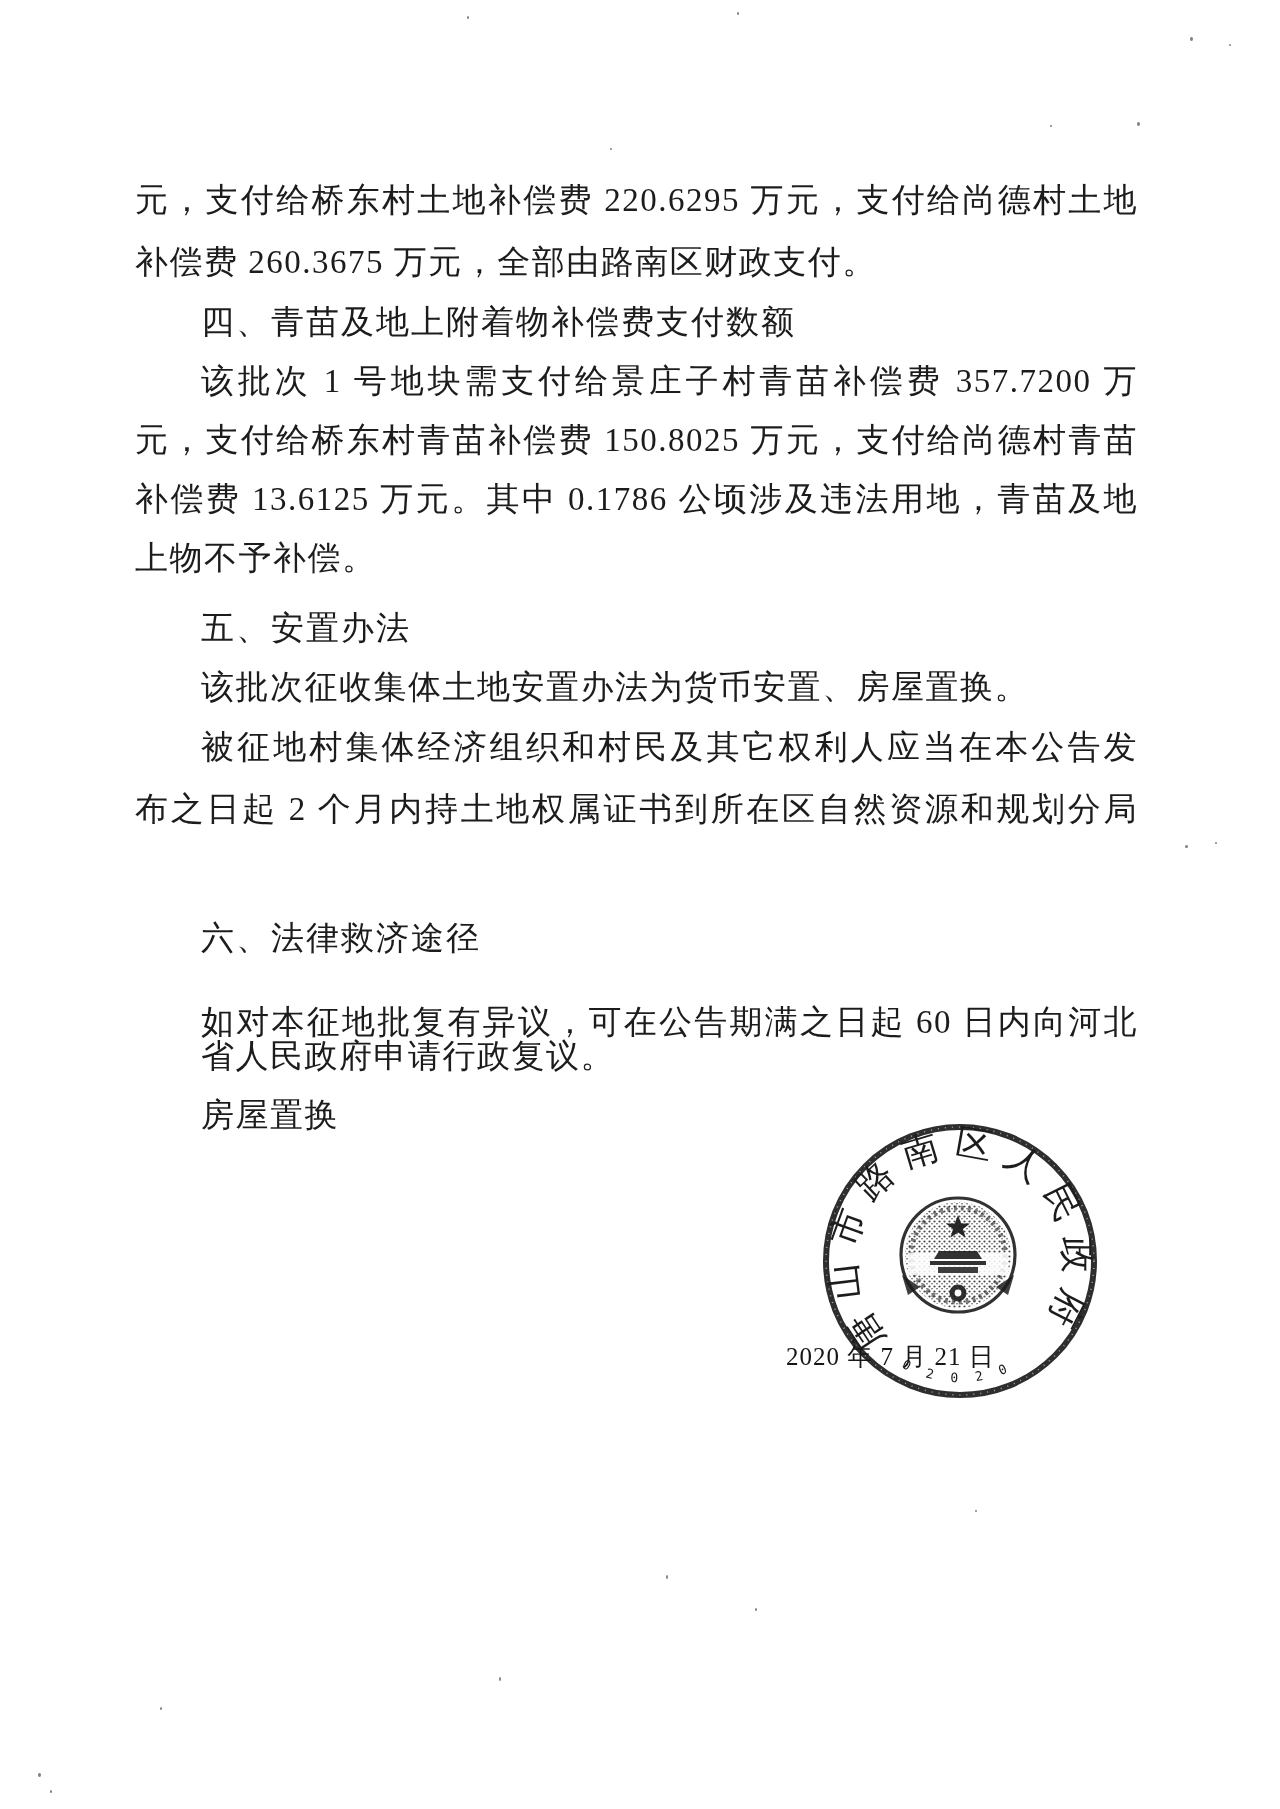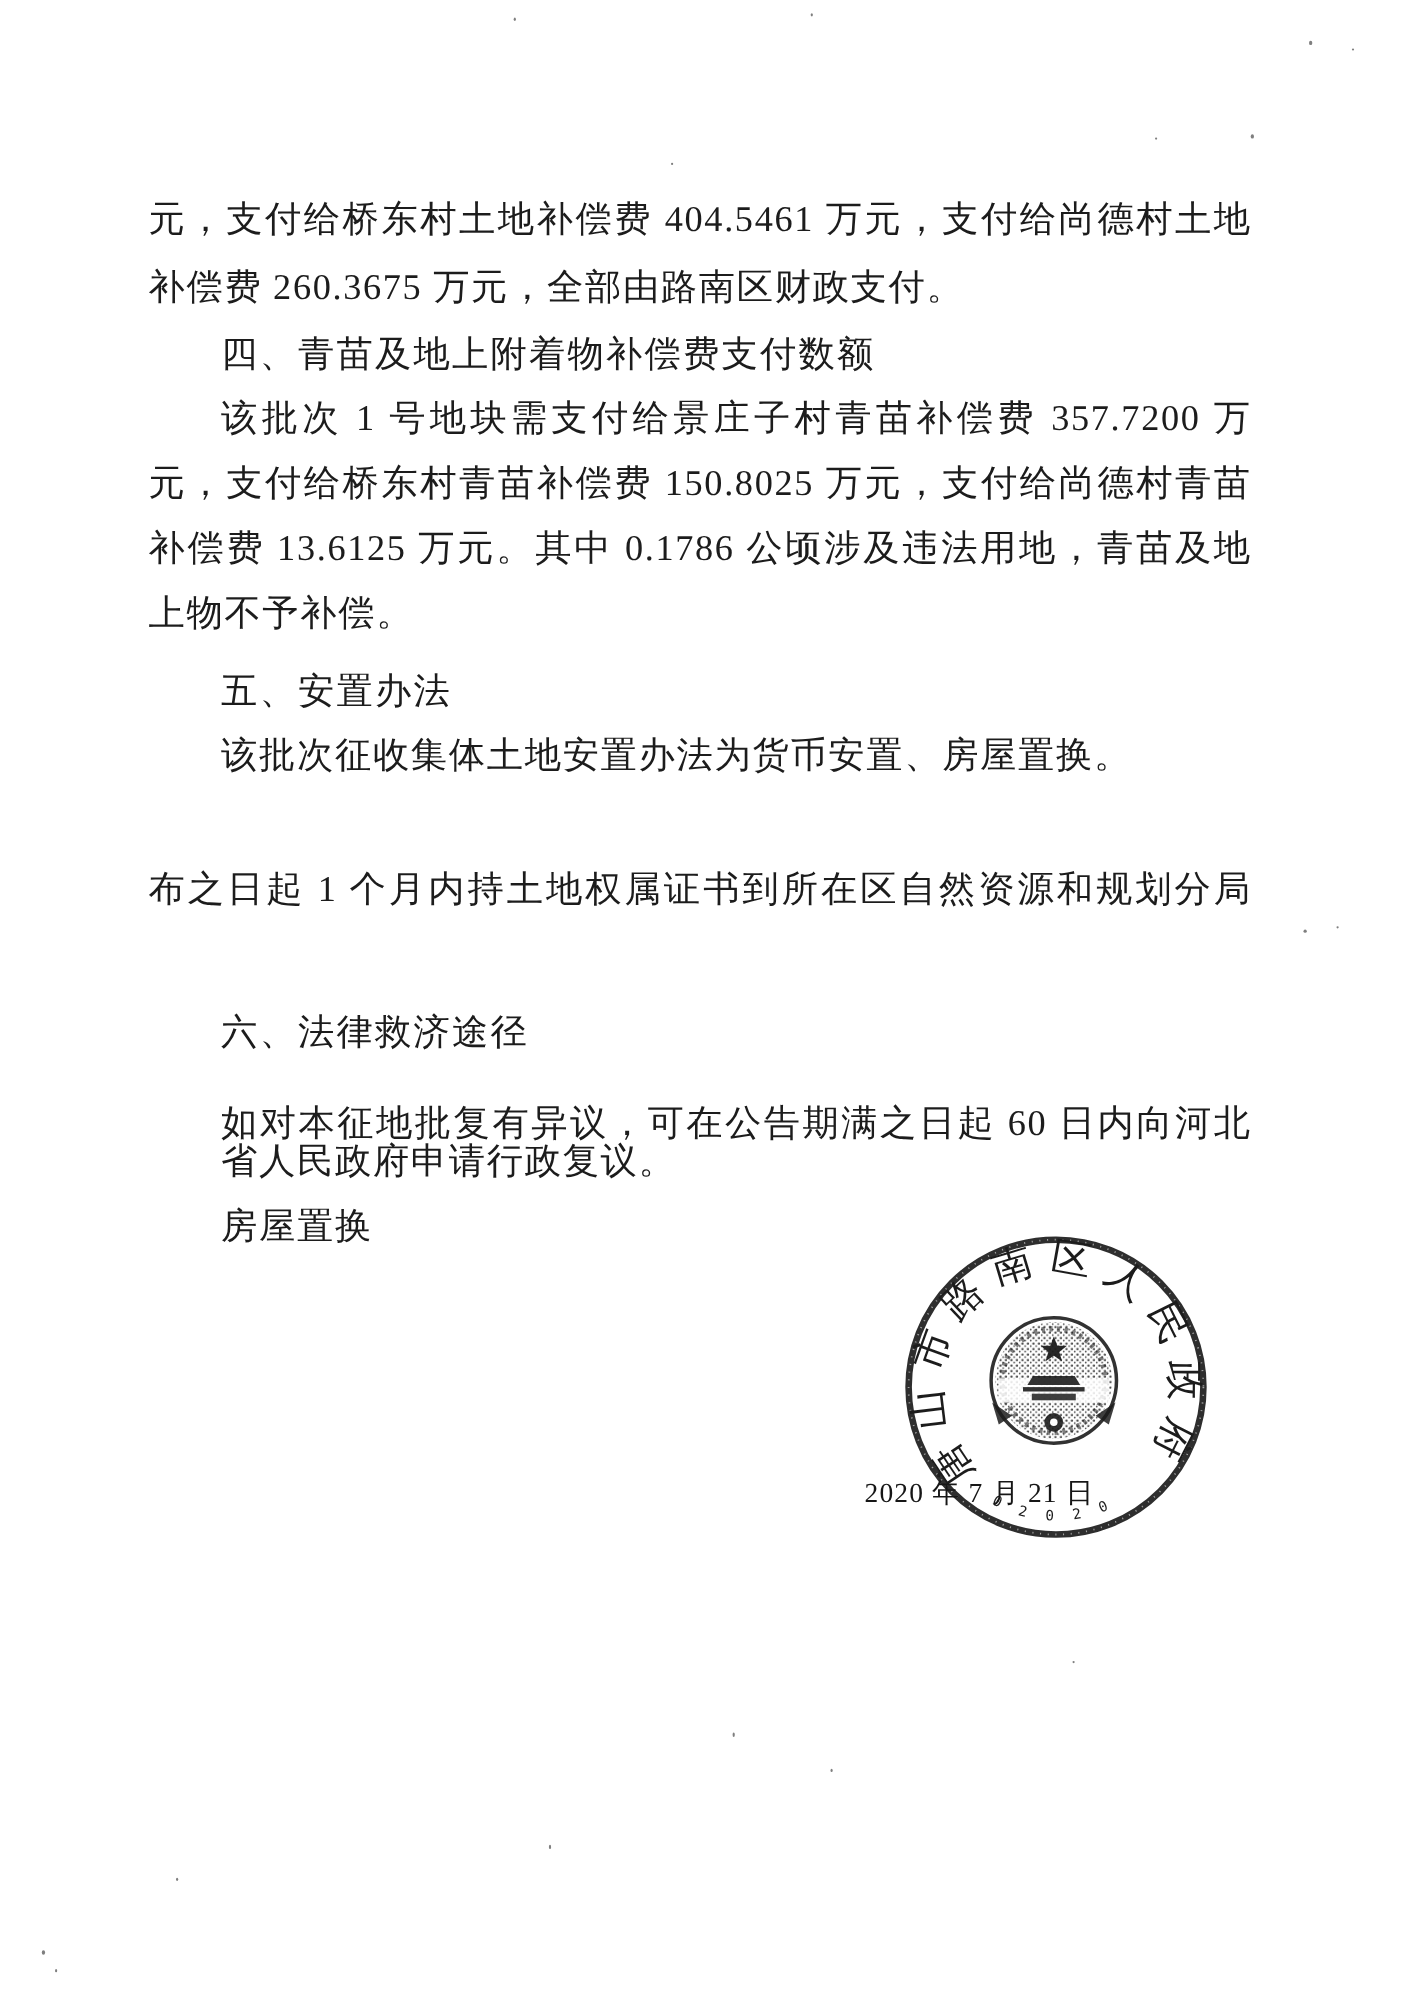--- a/index.html
+++ b/index.html
@@ -57,30 +57,31 @@
     position:absolute;
     background:#3a3a3a;
     border-radius:50%;
     opacity:.65;
   }
 </style>
 </head>
 <body>
 
 <div class="page-text">
-  <div class="line full" style="top:180px">元，支付给桥东村土地补偿费 404.5461 万元，支付给尚德村土地</div>
+  <div class="line full" style="top:180px">元，支付给桥东村土地补偿费 220.6295 万元，支付给尚德村土地</div>
   <div class="line" style="top:242px">补偿费 260.3675 万元，全部由路南区财政支付。</div>
   <div class="line heading indent" style="top:302px">四、青苗及地上附着物补偿费支付数额</div>
   <div class="line full indent" style="top:361px">该批次 1 号地块需支付给景庄子村青苗补偿费 357.7200 万</div>
   <div class="line full" style="top:420px">元，支付给桥东村青苗补偿费 150.8025 万元，支付给尚德村青苗</div>
   <div class="line full" style="top:479px">补偿费 13.6125 万元。其中 0.1786 公顷涉及违法用地，青苗及地</div>
   <div class="line" style="top:538px">上物不予补偿。</div>
   <div class="line heading indent" style="top:608px">五、安置办法</div>
   <div class="line indent" style="top:667px">该批次征收集体土地安置办法为货币安置、房屋置换。</div>
-  <div class="line full" style="top:789px">布之日起 1 个月内持土地权属证书到所在区自然资源和规划分局</div>
+  <div class="line full indent" style="top:727px">被征地村集体经济组织和村民及其它权利人应当在本公告发</div>
+  <div class="line full" style="top:789px">布之日起 2 个月内持土地权属证书到所在区自然资源和规划分局</div>
   <div class="line heading indent" style="top:918px">六、法律救济途径</div>
   <div class="line full indent" style="top:1002px">如对本征地批复有异议，可在公告期满之日起 60 日内向河北</div>
   <div class="line indent" style="top:1036px">省人民政府申请行政复议。</div>
   <div class="line indent" style="top:1095px">房屋置换</div>
 </div>
 
 <div class="seal-wrap">
   <svg width="300" height="300" viewBox="-150 -150 300 300">
     <defs>
       <pattern id="dots" width="5" height="5" patternUnits="userSpaceOnUse">

